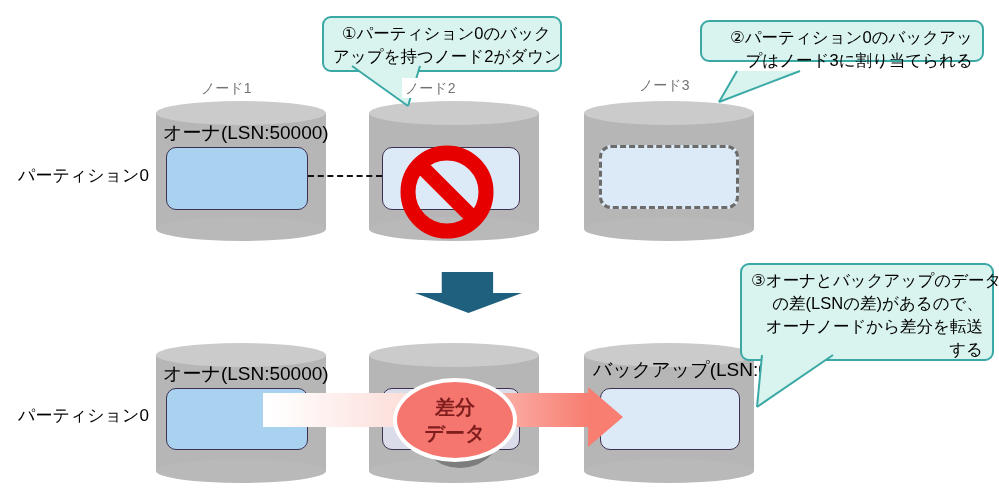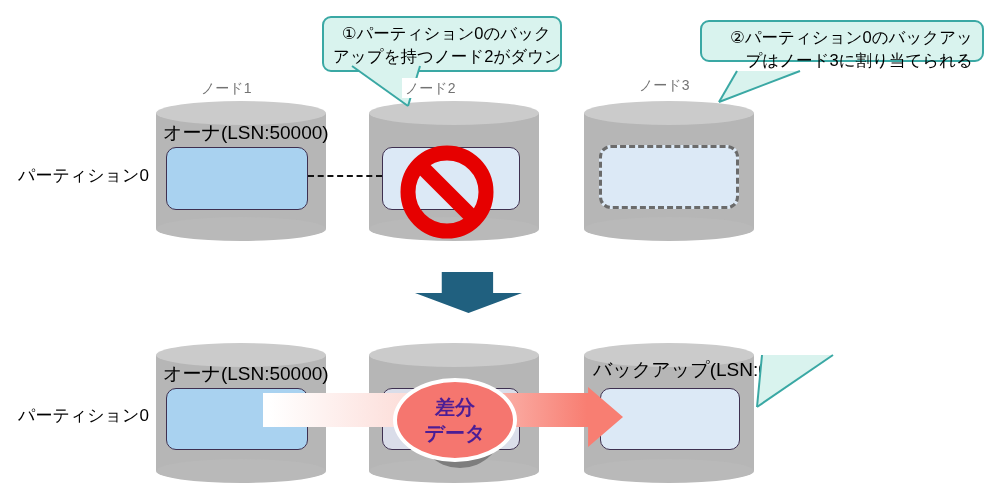--- a/index.html
+++ b/index.html
@@ -66,21 +66,21 @@
   .gray-circle {
     position:absolute; z-index:4; left:416px; top:380px; width:88px; height:88px;
     border-radius:50%; background:#7d7d7d;
   }
 
   
   .transfer-ellipse {
     position:absolute; z-index:7; left:393px; top:378px; width:124px; height:84px;
     border-radius:50%; background:#f5766f; border:4px solid #ffffff;
     box-sizing:border-box; display:flex; align-items:center; justify-content:center;
-    text-align:center; color:#4c1d95; font-weight:bold; font-size:20px; line-height:26px;
+    text-align:center; color:#7f1d1d; font-weight:bold; font-size:20px; line-height:26px;
     white-space:pre;
   }
 
   .no-entry { position:absolute; z-index:8; left:399px; top:144px; }
 </style>
 </head>
 <body>
 
 <div id="canvas">
 
@@ -162,19 +162,23 @@
 
   <div class="gray-circle"></div>
 
   <div class="transfer-arrow"></div>
 
   <div class="transfer-ellipse">差分
 データ</div>
 
   <div class="partition-label" style="left:18px;top:404px">パーティション0</div>
 
+  <div class="callout" style="left:740px;top:263px;width:254px;height:98px">③オーナとバックアップのデータ
+の差(LSNの差)があるので、
+オーナノードから差分を転送
+する</div>
   <svg class="tail" style="left:748px;top:352px" width="95" height="58" viewBox="0 0 95 58">
     <polygon points="14,3 85,3 9,55" fill="#d9f3ee"></polygon>
     <line x1="14" y1="3" x2="9" y2="55" stroke="#3aa8a4" stroke-width="2"></line>
     <line x1="85" y1="3" x2="9" y2="55" stroke="#3aa8a4" stroke-width="2"></line>
   </svg>
 
 </div>
 
 </body></html>

